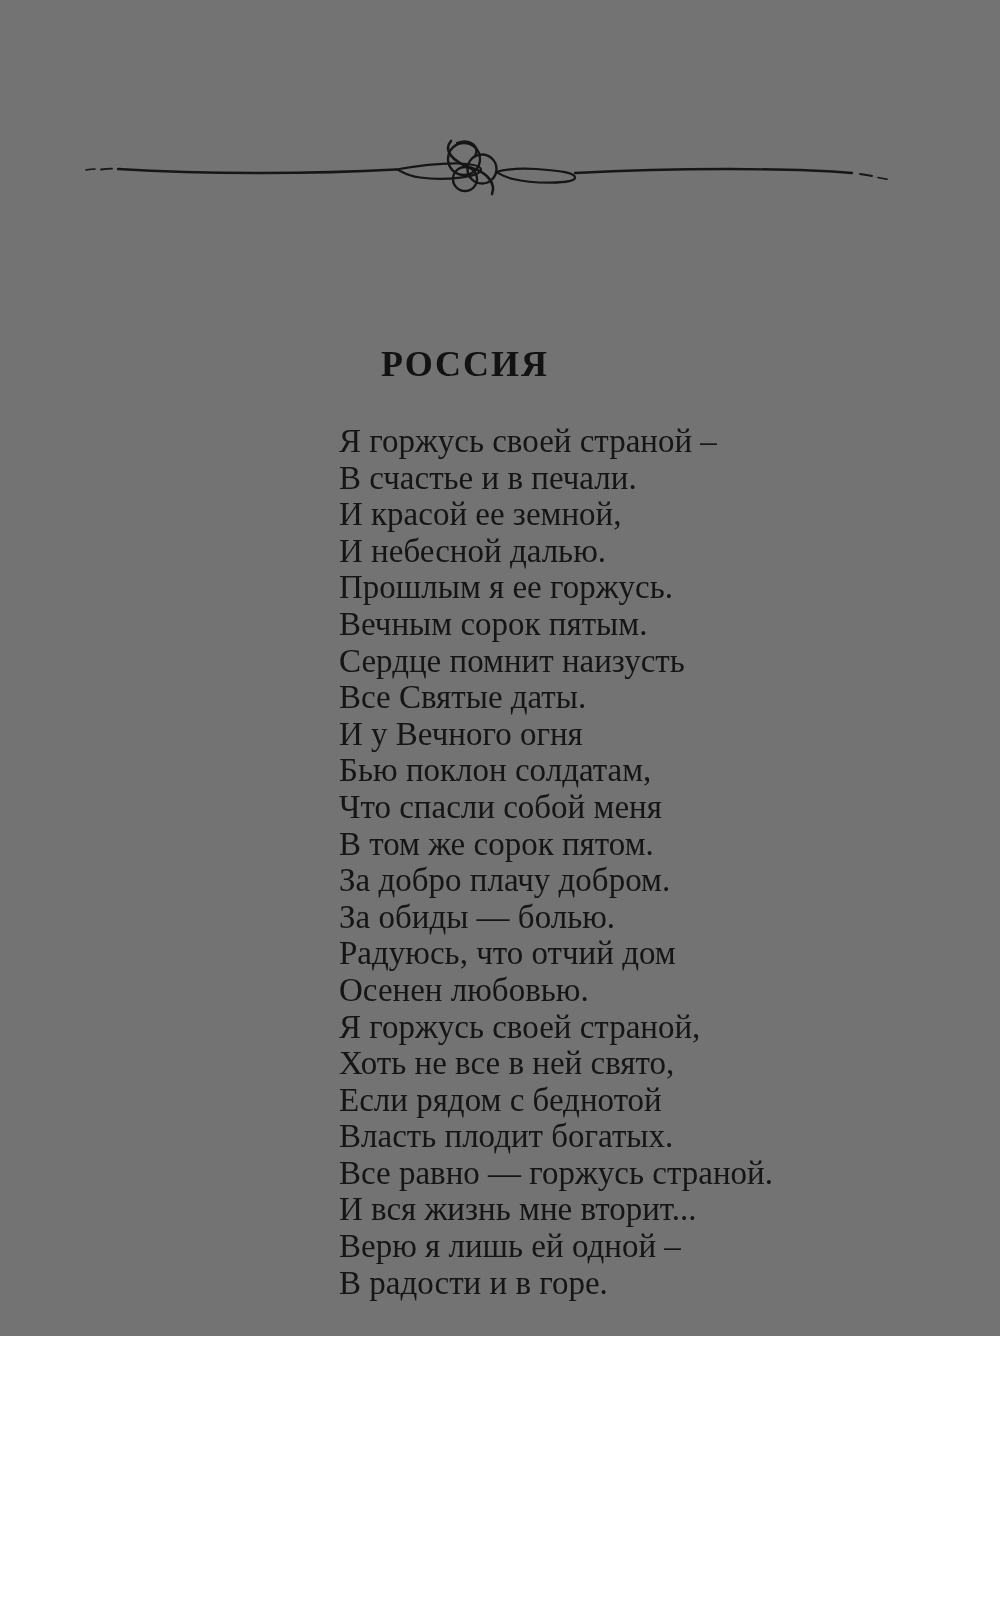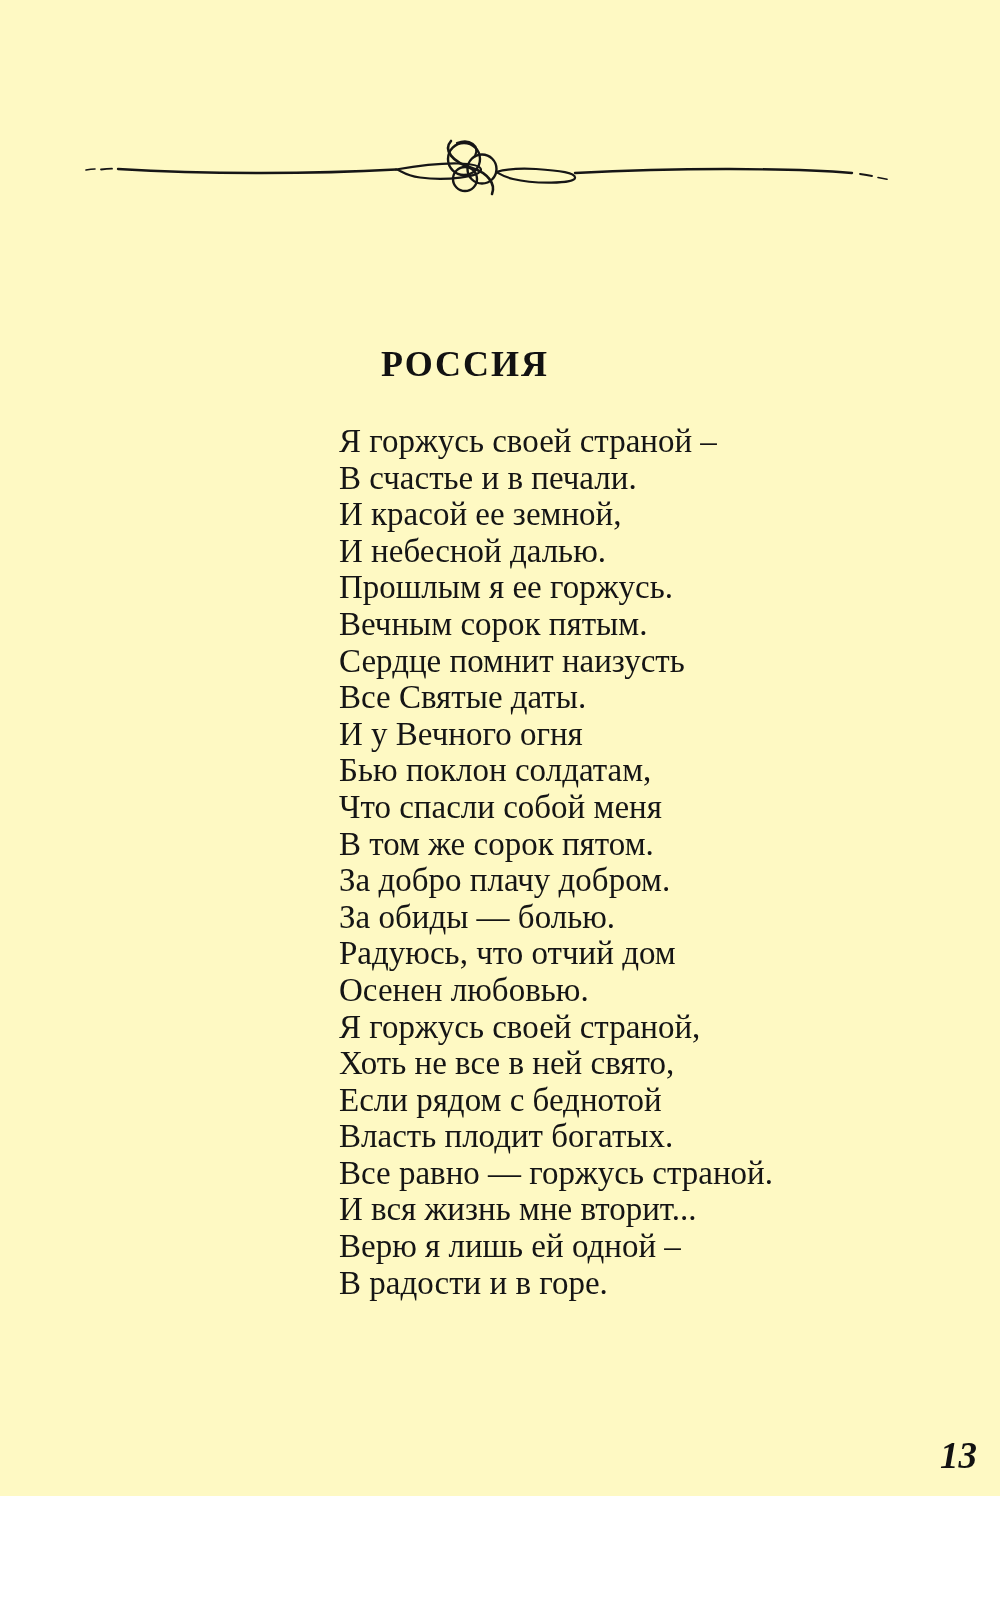--- a/index.html
+++ b/index.html
@@ -3,22 +3,22 @@
 <meta charset="utf-8">
 <style>
   html, body {
     margin: 0;
     padding: 0;
     background: #ffffff;
   }
   .page {
     position: relative;
     width: 1000px;
-    height: 1496px;
-    background: #fef9c3;
+    height: 1336px;
+    background: #737373;
     overflow: hidden;
     font-family: "Liberation Serif", serif;
     color: #121212;
   }
   .ornament {
     position: absolute;
     left: 78px;
     top: 138px;
     width: 844px;
     height: 66px;

